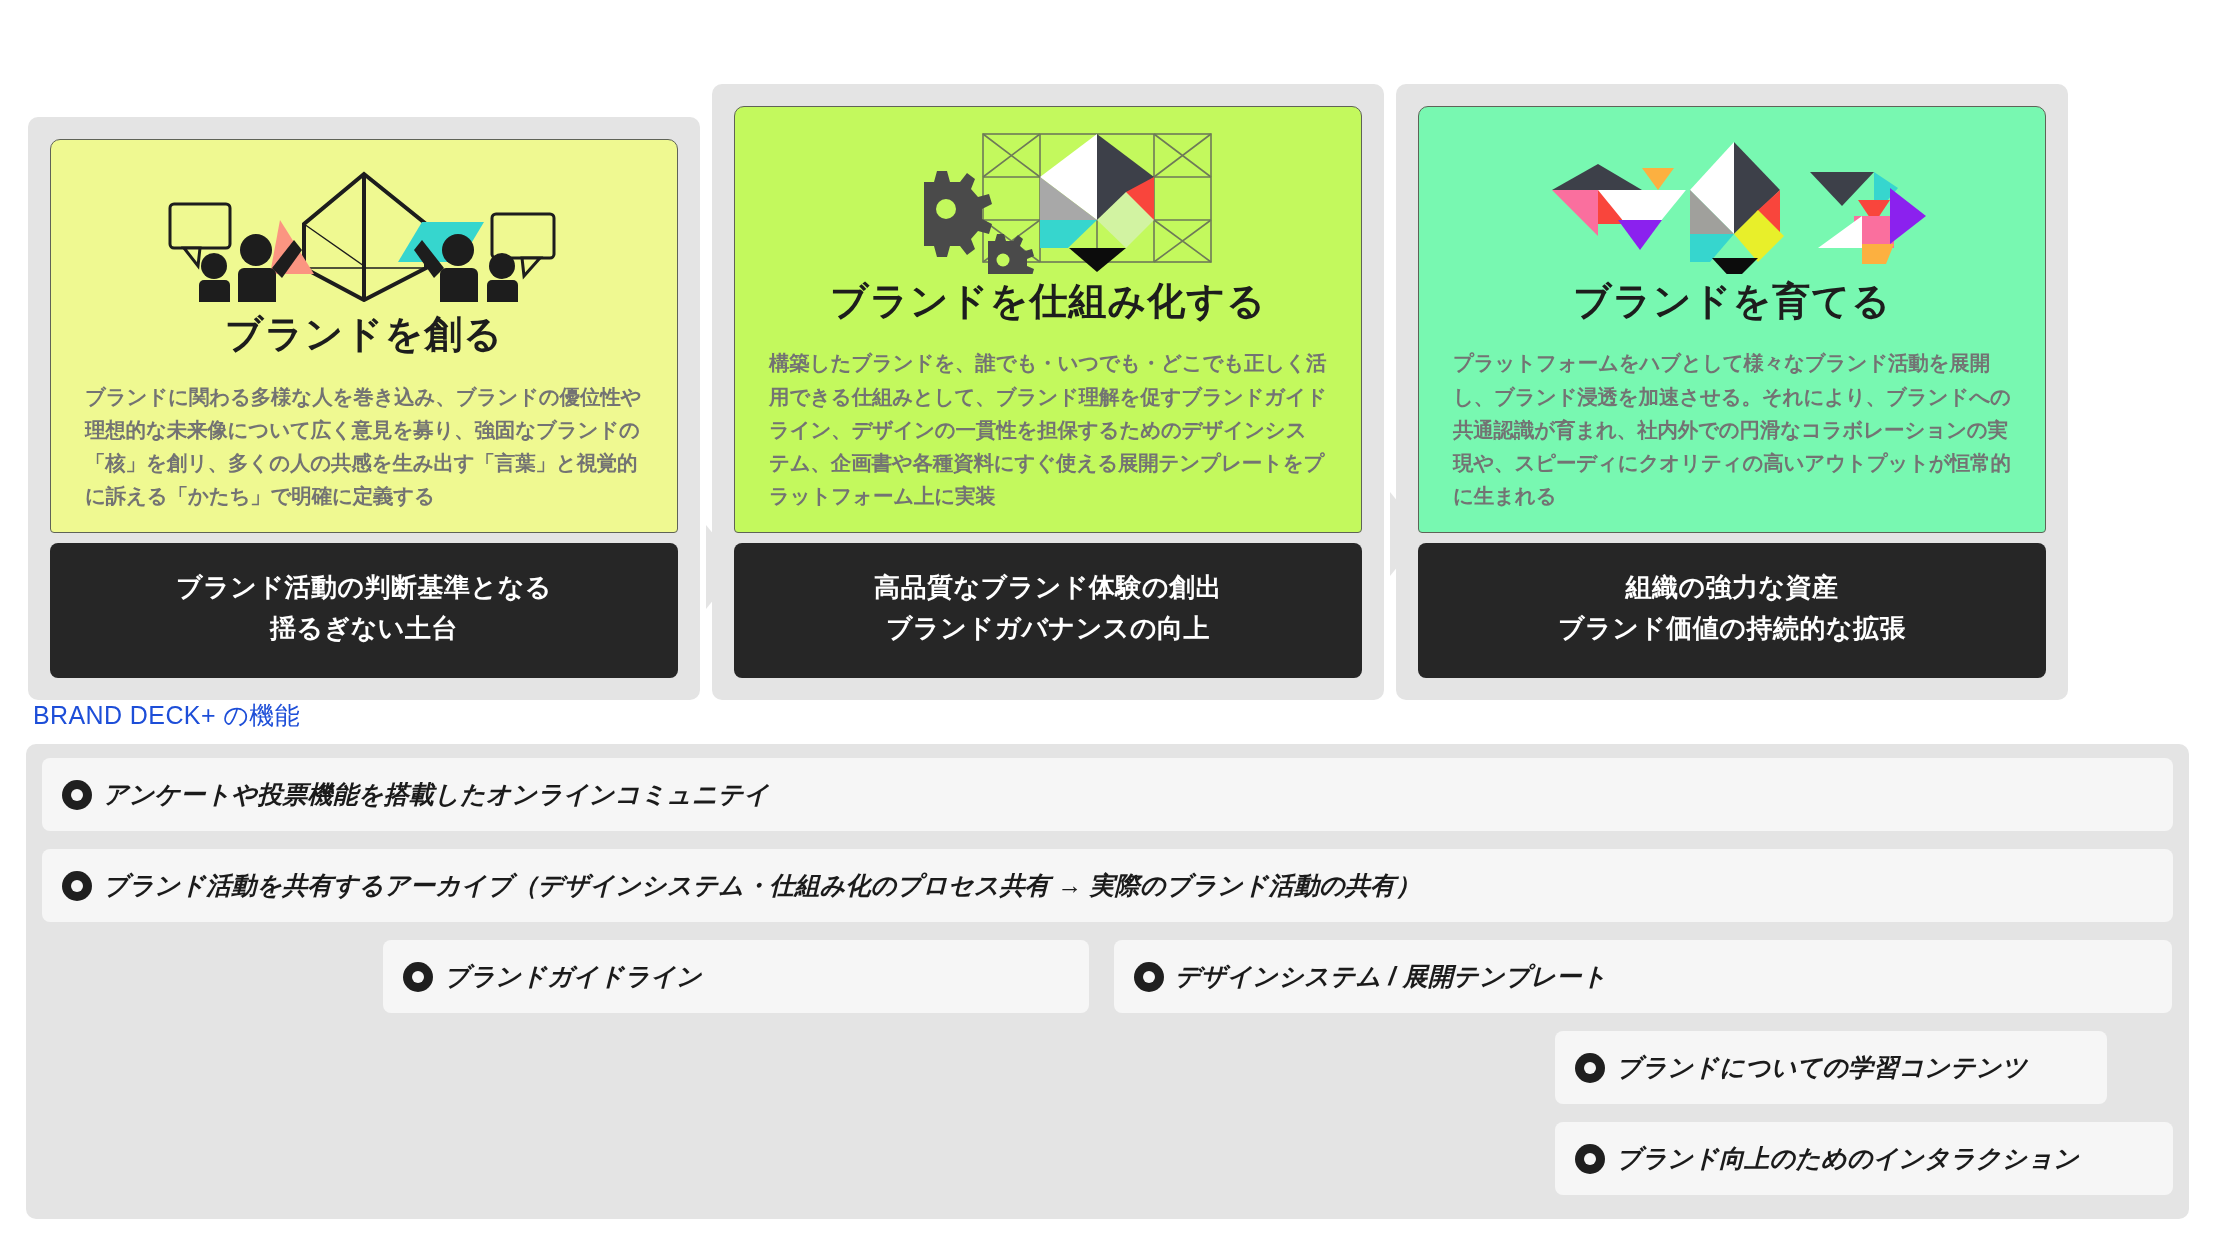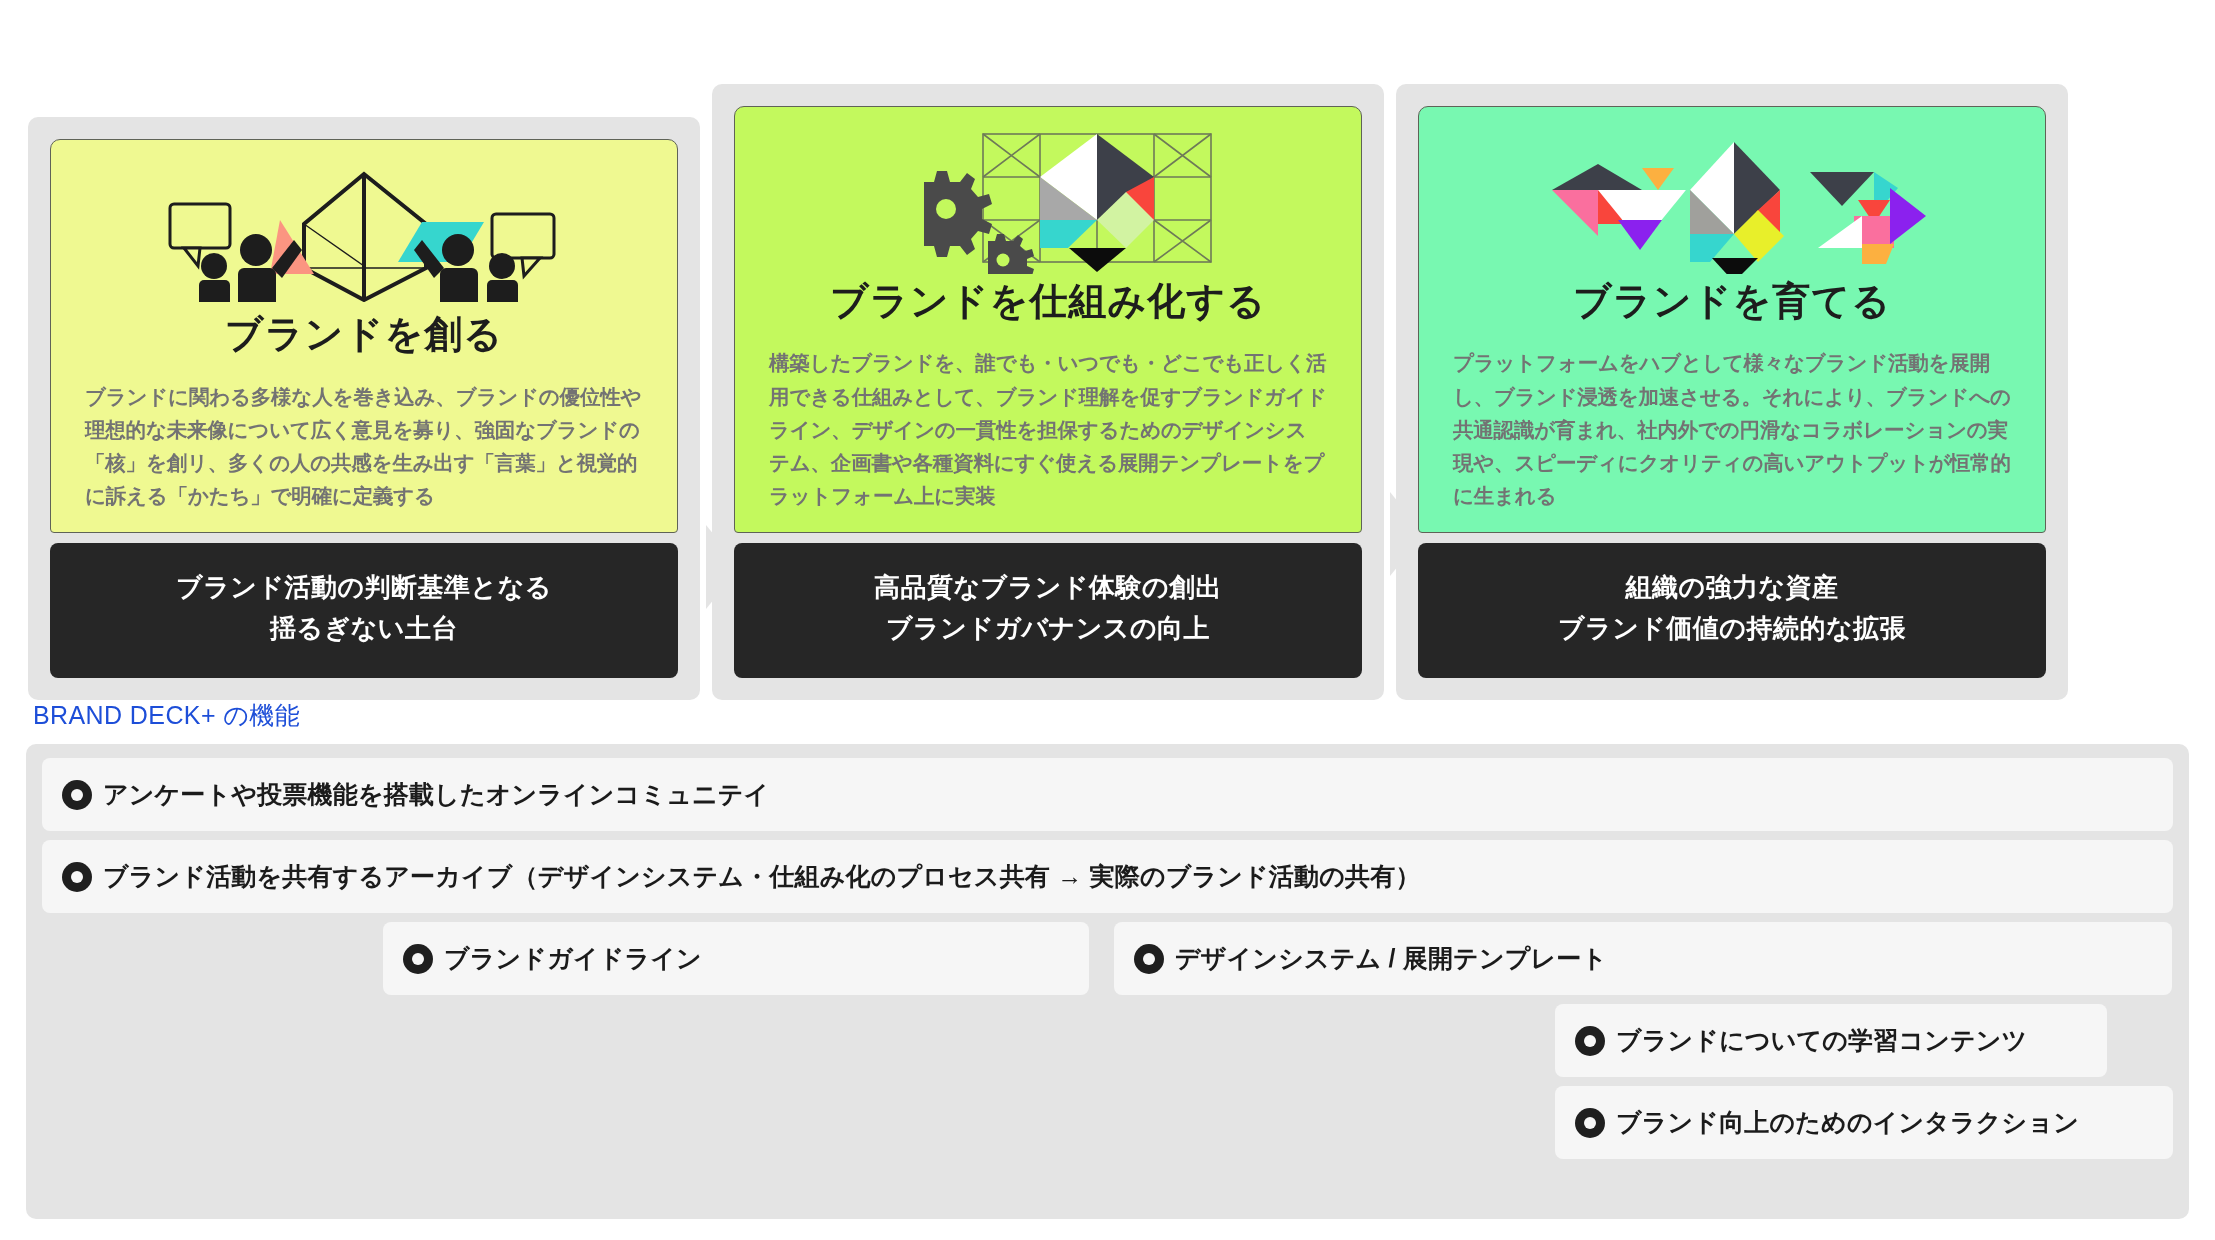--- a/index.html
+++ b/index.html
@@ -116,23 +116,24 @@
     width: 2163px;
     height: 475px;
     background: #e4e4e4;
     border-radius: 10px;
     box-sizing: border-box;
     padding: 14px 16px;
   }
   .frow {
     display: flex;
     flex-direction: row;
-    margin-bottom: 9px;
+    margin-bottom: 18px;
     position: relative;
     height: 73px;
+    font-style: italic;
   }
   .pill {
     background: #f6f6f6;
     border-radius: 8px;
     display: flex;
     align-items: center;
     height: 73px;
     box-sizing: border-box;
     padding: 0 20px;
   }

